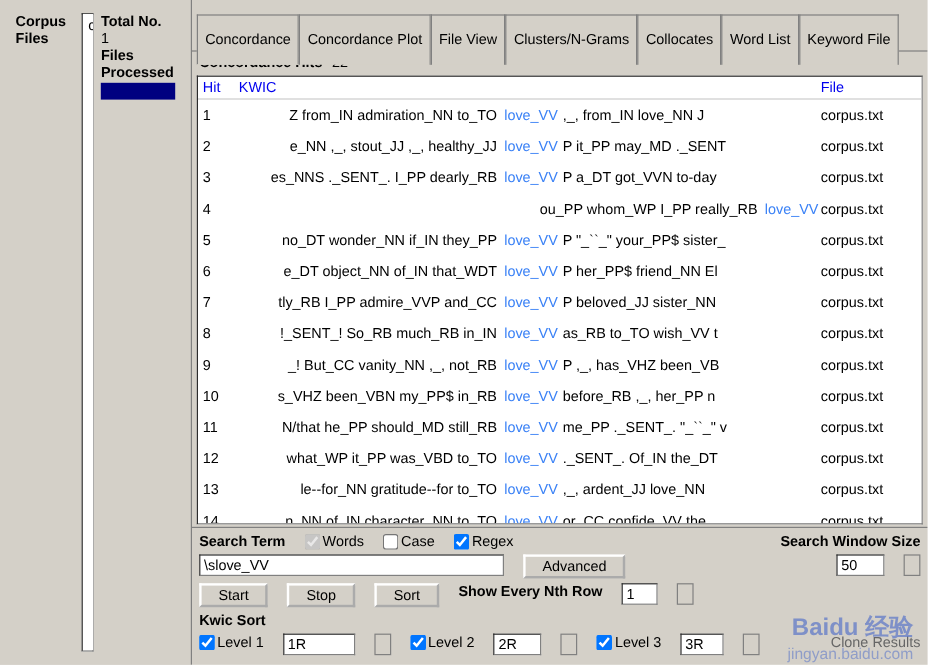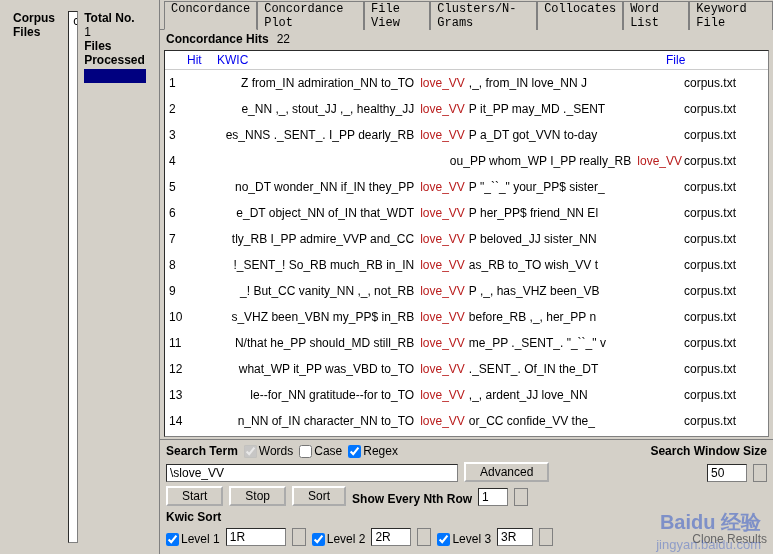--- a/index.html
+++ b/index.html
@@ -6,37 +6,37 @@
 body { background: #d4d0c8; width: 773px; height: 554px; overflow: hidden; display: flex; flex-direction: column; }
 .main { display: flex; flex: 1; min-height: 0; }
 .left-panel { width: 160px; border-right: 1px solid #808080; display: flex; flex-direction: row; background: #d4d0c8; padding: 9px; }
 .left-title { font-weight: bold; padding: 2px 4px; }
 .file-list { flex: 1; background: #fff; border: 1px inset #808080; margin: 2px; padding: 2px 4px; overflow: auto; }
 .left-stats { padding: 2px 4px; }
 .left-stats .label { font-weight: bold; }
 .left-stats .bar { background: #000080; height: 14px; margin-top: 2px; }
 .right-panel { flex: 1; display: flex; flex-direction: column; min-width: 0; }
 .tabs { display: flex; border-bottom: 1px solid #808080; padding-left: 4px; }
-.tab { padding: 0 6px; border: 1px solid #808080; border-bottom: none; background: #d4d0c8; margin-right: 0; cursor: pointer; position: relative; top: 1px; font-family: Liberation Mono, monospace; }
+.tab { padding: 13px 6px; border: 1px solid #808080; border-bottom: none; background: #d4d0c8; margin-right: 0; cursor: pointer; position: relative; top: 12px; }
 .tab.active { background: #d4d0c8; border-bottom: 1px solid #d4d0c8; }
 .hits-line { padding: 2px 6px; font-weight: bold; }
 .hits-count { color: #000; font-weight: normal; margin-left: 8px; }
 .table-wrap { flex: 1; overflow: hidden; border: 1px inset #808080; margin: 2px 4px; background: #fff; display: flex; flex-direction: column; }
-.thead { display: flex; color: #0000ee; padding: 2px 22px; border-bottom: 1px solid #ccc; }
+.thead { display: flex; color: #0000ee; padding: 2px 4px; border-bottom: 1px solid #ccc; }
 .col-hit { width: 30px; }
 .col-kwic { flex: 1; }
 .col-file { width: 80px; }
 .tbody { flex: 1; overflow: hidden; }
 .row { display: flex; padding: 2px 4px; white-space: nowrap; font-size: 14px; line-height: 22px; }
 .row .col-kwic { display: flex; overflow: hidden; }
 .kw-left { text-align: right; flex: 1; overflow: hidden; white-space: nowrap; padding-right: 4px; }
-.kw-center { color: #b91c1c; padding: 0 2px; }
+.kw-center { color: #3b82f6; padding: 0 2px; }
 .kw-right { flex: 1; overflow: hidden; white-space: nowrap; padding-left: 2px; }
 .bottom { padding: 4px 6px; border-top: 1px solid #808080; }
-.form-row { display: flex; align-items: flex-end; gap: 6px; margin-bottom: 4px; flex-wrap: wrap; }
+.form-row { display: flex; align-items: flex-start; gap: 16px; margin-bottom: 4px; flex-wrap: wrap; }
 .form-row label { font-weight: bold; }
 .form-row .cb { display: flex; align-items: center; gap: 2px; font-weight: normal; }
 input[type=text] { border: 1px inset #808080; padding: 1px 3px; background: #fff; font-size: 12px; height: 18px; }
 button { background: #d4d0c8; border: 2px outset #fff; padding: 1px 14px; font-size: 12px; cursor: pointer; }
 .spinner { width: 14px; height: 18px; border: 1px solid #808080; background: #d4d0c8; display: inline-block; }
 .clone { color: #666; margin-left: auto; }
 .watermark { position: absolute; right: 12px; bottom: 18px; color: rgba(40,80,200,0.5); font-size: 20px; font-weight: bold; pointer-events: none; }
 .watermark2 { position: absolute; right: 12px; bottom: 2px; color: rgba(40,80,200,0.4); font-size: 13px; pointer-events: none; }
 </style>
 </head>
@@ -225,21 +225,21 @@
             <span>Case</span>
           </span>
         <span class="cb">
             <input type="checkbox" checked="" style="">
             <span>Regex</span>
           </span>
         <span style="flex:1"></span>
         <label>Search Window Size</label>
       </div>
       <div class="form-row">
-        <input type="text" style="width: 292px;" value="\slove_VV">
+        <input type="text" style="width: 254px;" value="\slove_VV">
         <button>Advanced</button>
         <span style="flex:1"></span>
         <input type="text" style="width: 40px;" value="50">
           <span class="spinner"></span>
       </div>
       <div class="form-row">
         <button>Start</button>
         <button>Stop</button>
         <button>Sort</button>
         <label style="font-weight:bold">Show Every Nth Row</label>

